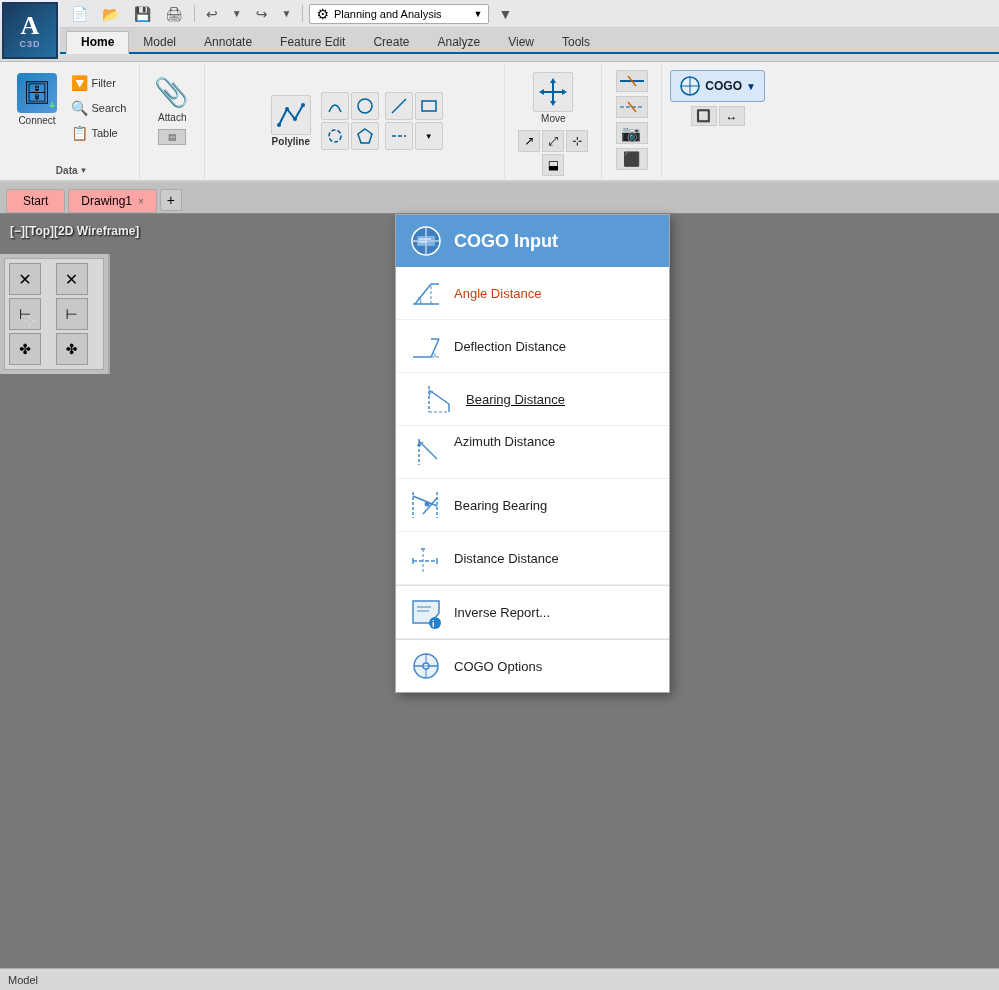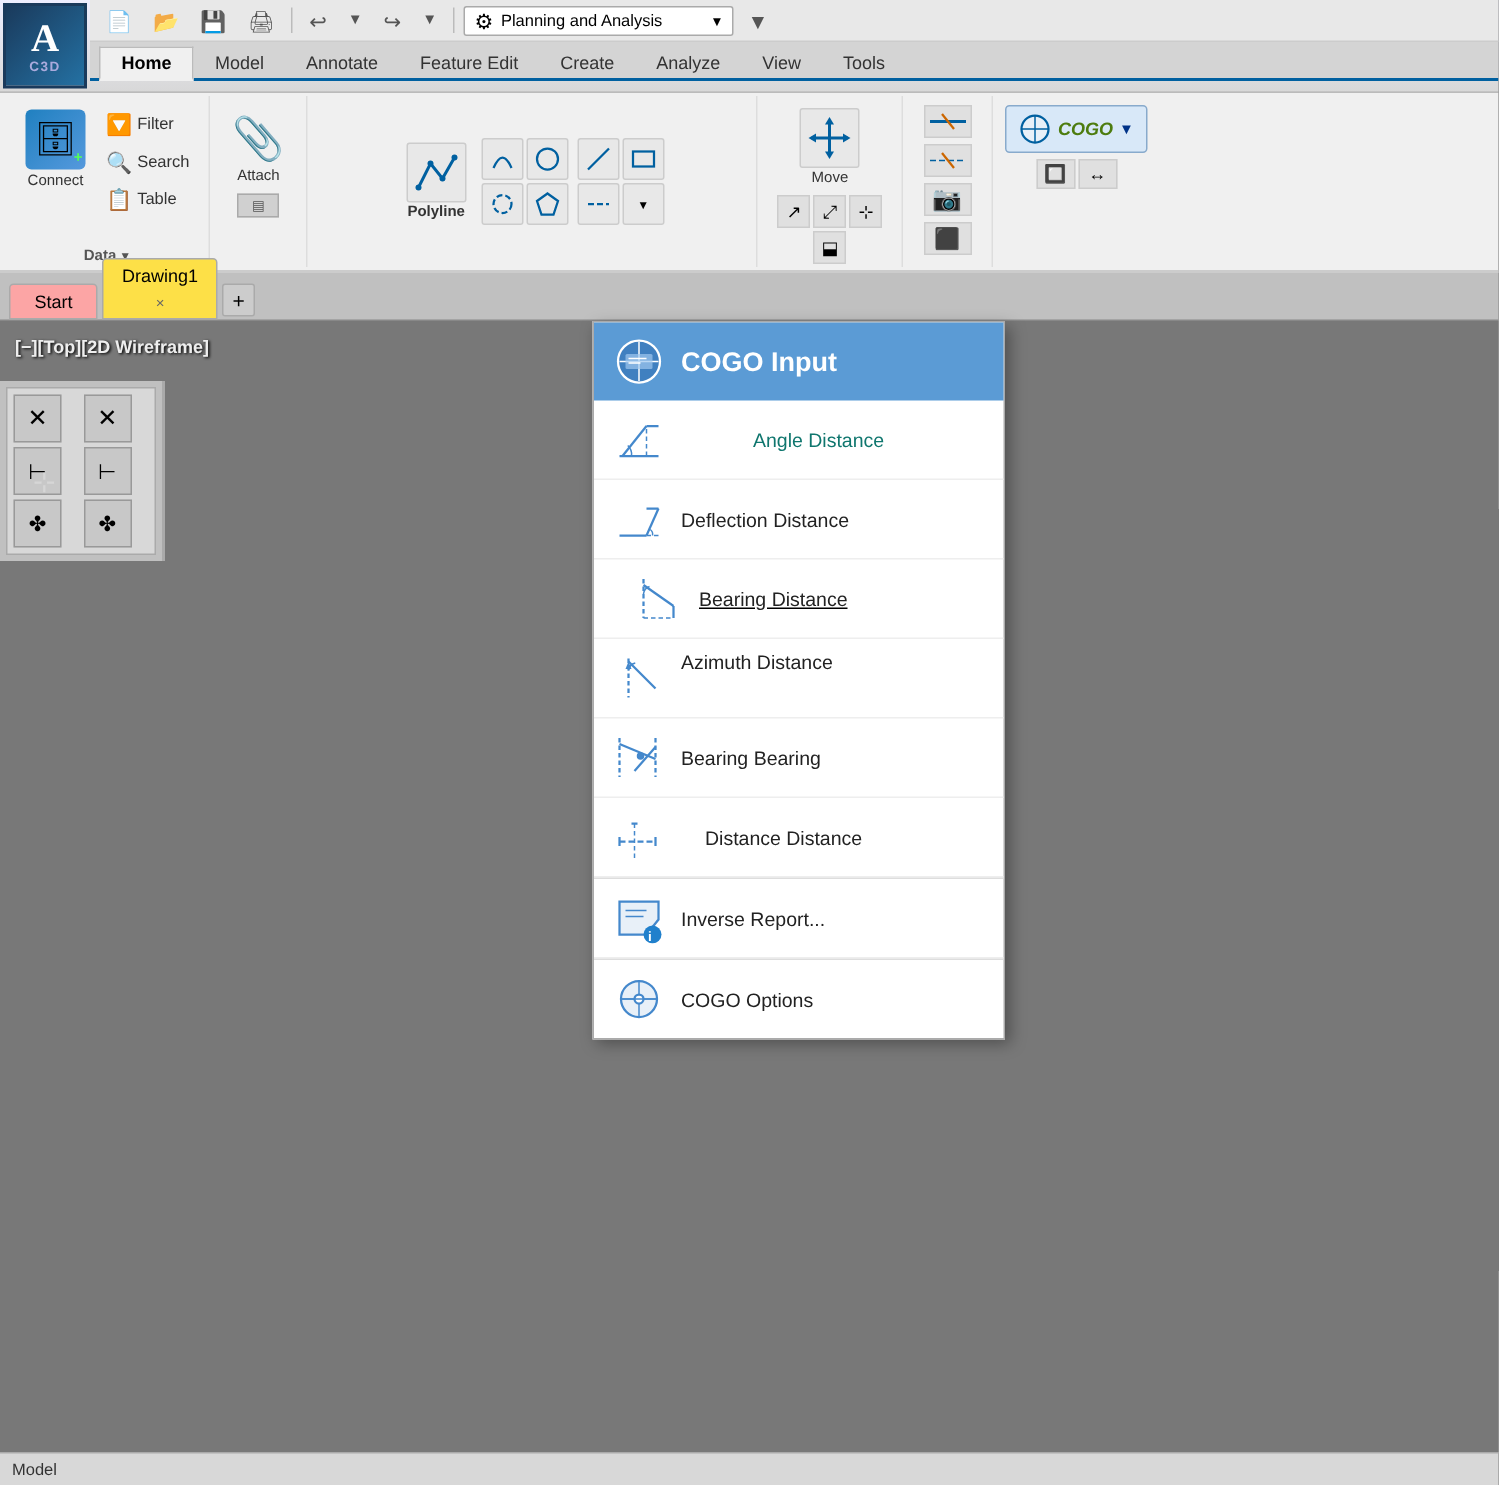--- a/index.html
+++ b/index.html
@@ -218,40 +218,40 @@
 
     <div style="display:flex; flex-direction:column; align-items:center; padding:2px 8px; min-width:90px;">
       <div style="flex:1; display:flex; flex-direction:column; gap:4px; padding-top:4px; align-items:center;">
 
         <div style="display:flex; align-items:center; gap:4px; background:#d8e8f8; border:1px solid #88aacc; border-radius:3px; padding:4px 8px; cursor:pointer; min-width:70px;">
           <svg width="22" height="22" viewBox="0 0 22 22">
             <circle cx="11" cy="11" r="9" stroke="#0060a0" stroke-width="1.5" fill="#e8f0f8"></circle>
             <line x1="11" y1="2" x2="11" y2="20" stroke="#0060a0" stroke-width="1"></line>
             <line x1="2" y1="11" x2="20" y2="11" stroke="#0060a0" stroke-width="1"></line>
           </svg>
-          <span style="font-size:12px; font-weight:600; color:#4d7c0f;font-style:italic;">COGO</span>
+          <span style="font-size:12px; font-weight:600; color:#0f172a;">COGO</span>
           <span style="font-size:10px; color:#003388;">▼</span>
         </div>
 
         <div style="display:flex; flex-direction:column; gap:2px; align-items:center;">
           <div style="display:flex; gap:2px;">
             <div style="width:26px; height:20px; border:1px solid #ccc; background:#e0e0e0; display:flex; align-items:center; justify-content:center; cursor:pointer; font-size:12px;">🔲</div>
             <div style="width:26px; height:20px; border:1px solid #ccc; background:#e0e0e0; display:flex; align-items:center; justify-content:center; cursor:pointer; font-size:12px;">↔</div>
           </div>
         </div>
       </div>
     </div>
 
   </div>
 
   <div style="flex:1; display:flex; flex-direction:column; background:#909090; position:relative;">
 
     <div style="background:#c0c0c0; display:flex; align-items:flex-end; padding:3px 6px 0; gap:3px; height:32px; border-bottom:1px solid #888;">
       <div style="background:#fca5a5; border:1px solid #aaa; border-radius:3px 3px 0 0; padding:4px 16px; font-size:12px; cursor:pointer;">Start</div>
-      <div style="background:#fde047; border:1px solid #aaa; border-radius:3px 3px 0 0; padding:4px 12px; font-size:12px; cursor:pointer; display:flex; align-items:center; gap:6px;flex-direction:column;">
+      <div style="background:#fca5a5; border:1px solid #aaa; border-radius:3px 3px 0 0; padding:4px 12px; font-size:12px; cursor:pointer; display:flex; align-items:center; gap:6px;">
         <span>Drawing1</span>
         <span style="font-size:10px; color:#666; cursor:pointer;">×</span>
       </div>
       <div style="width:22px; height:22px; background:#ccc; border:1px solid #aaa; border-radius:2px; display:flex; align-items:center; justify-content:center; cursor:pointer; font-size:14px; margin-bottom:2px;">+</div>
     </div>
 
     <div style="flex:1; background:#787878; position:relative;">
       <div style="position:absolute; top:10px; left:10px; color:#eee; font-size:12px; font-weight:600; text-shadow:1px 1px 2px #000;">[−][Top][2D Wireframe]</div>
 
       <div style="position:absolute; top:40px; left:0; width:110px; background:#c0c0c0; border-right:2px solid #aaa; padding:4px;">
@@ -288,21 +288,21 @@
         <div style="display:flex; align-items:center; gap:10px; padding:8px 12px; cursor:pointer; border-bottom:1px solid #eee;">
           <div style="width:36px; height:36px; display:flex; align-items:center; justify-content:center; flex-shrink:0;">
             <svg width="34" height="34" viewBox="0 0 34 34">
               <line x1="4" y1="28" x2="30" y2="28" stroke="#4488cc" stroke-width="1.5"></line>
               <line x1="6" y1="28" x2="22" y2="8" stroke="#4488cc" stroke-width="1.5"></line>
               <path d="M12,28 A8,8 0 0,0 9.5,21" stroke="#4488cc" stroke-width="1" fill="none"></path>
               <line x1="22" y1="28" x2="22" y2="8" stroke="#4488cc" stroke-width="1" stroke-dasharray="3,2"></line>
               <line x1="22" y1="8" x2="30" y2="8" stroke="#4488cc" stroke-width="1.5"></line>
             </svg>
           </div>
-          <span style="font-size:13px; color:#0f766e;margin-left:48px;">Angle Distance</span>
+          <span style="font-size:13px; color:#c2410c;">Angle Distance</span>
         </div>
 
         <div style="display:flex; align-items:center; gap:10px; padding:8px 12px; cursor:pointer; border-bottom:1px solid #eee;">
           <div style="width:36px; height:36px; display:flex; align-items:center; justify-content:center; flex-shrink:0;">
             <svg width="34" height="34" viewBox="0 0 34 34">
               <line x1="4" y1="28" x2="22" y2="28" stroke="#4488cc" stroke-width="1.5"></line>
               <line x1="22" y1="28" x2="30" y2="10" stroke="#4488cc" stroke-width="1.5"></line>
               <line x1="22" y1="28" x2="30" y2="28" stroke="#4488cc" stroke-width="1" stroke-dasharray="3,2"></line>
               <path d="M26,28 A4,4 0 0,0 24.5,24" stroke="#4488cc" stroke-width="1" fill="none"></path>
               <line x1="22" y1="10" x2="30" y2="10" stroke="#4488cc" stroke-width="1.5"></line>
@@ -342,21 +342,21 @@
               <line x1="4" y1="4" x2="4" y2="30" stroke="#4488cc" stroke-width="1.5" stroke-dasharray="3,2"></line>
               <line x1="28" y1="4" x2="28" y2="30" stroke="#4488cc" stroke-width="1.5" stroke-dasharray="3,2"></line>
               <line x1="4" y1="8" x2="28" y2="18" stroke="#4488cc" stroke-width="1.5"></line>
               <line x1="28" y1="10" x2="14" y2="26" stroke="#4488cc" stroke-width="1.5"></line>
               <circle cx="18" cy="16" r="2.5" fill="#4488cc"></circle>
             </svg>
           </div>
           <span style="font-size:13px; color:#222;">Bearing Bearing</span>
         </div>
 
-        <div style="display:flex; align-items:center; gap:26px; padding:8px 12px; cursor:pointer; border-bottom:1px solid #eee;">
+        <div style="display:flex; align-items:center; gap:10px; padding:8px 12px; cursor:pointer; border-bottom:1px solid #eee;">
           <div style="width:36px; height:36px; display:flex; align-items:center; justify-content:center; flex-shrink:0;">
             <svg width="34" height="34" viewBox="0 0 34 34">
               <line x1="4" y1="20" x2="28" y2="20" stroke="#4488cc" stroke-width="1.5" stroke-dasharray="4,2"></line>
               <line x1="4" y1="17" x2="4" y2="23" stroke="#4488cc" stroke-width="1.5"></line>
               <line x1="28" y1="17" x2="28" y2="23" stroke="#4488cc" stroke-width="1.5"></line>
               <line x1="14" y1="8" x2="14" y2="32" stroke="#4488cc" stroke-width="1" stroke-dasharray="3,2"></line>
               <line x1="12" y1="8" x2="16" y2="8" stroke="#4488cc" stroke-width="1.5"></line>
             </svg>
           </div>
           <span style="font-size:13px; color:#222;">Distance Distance</span>

